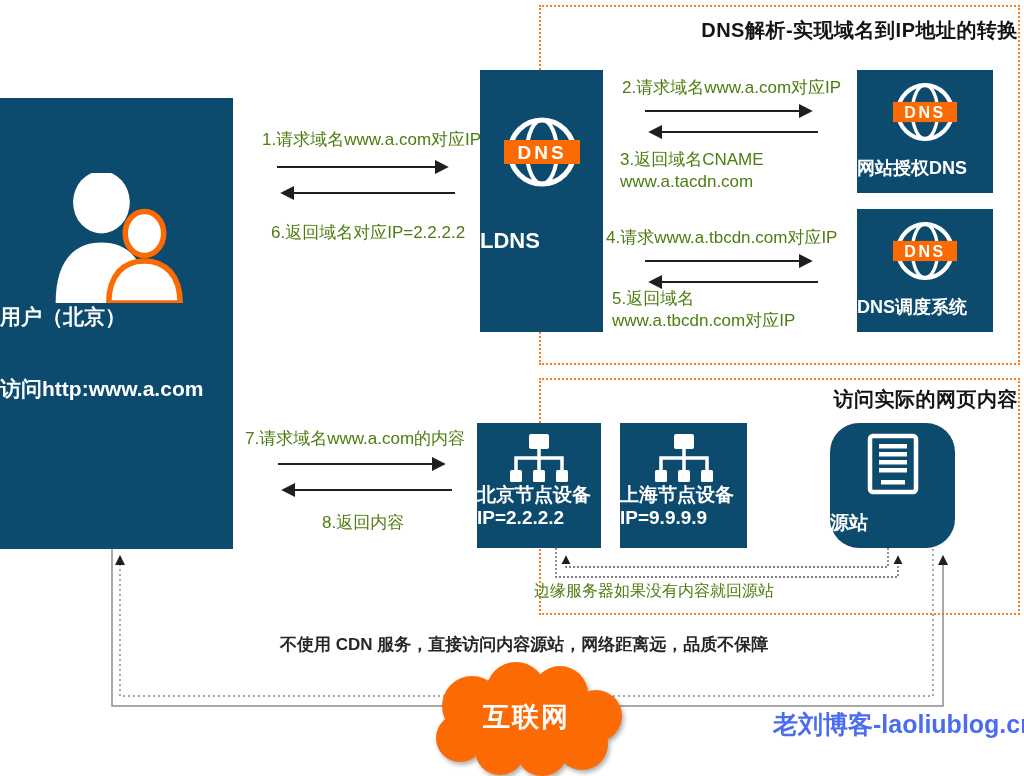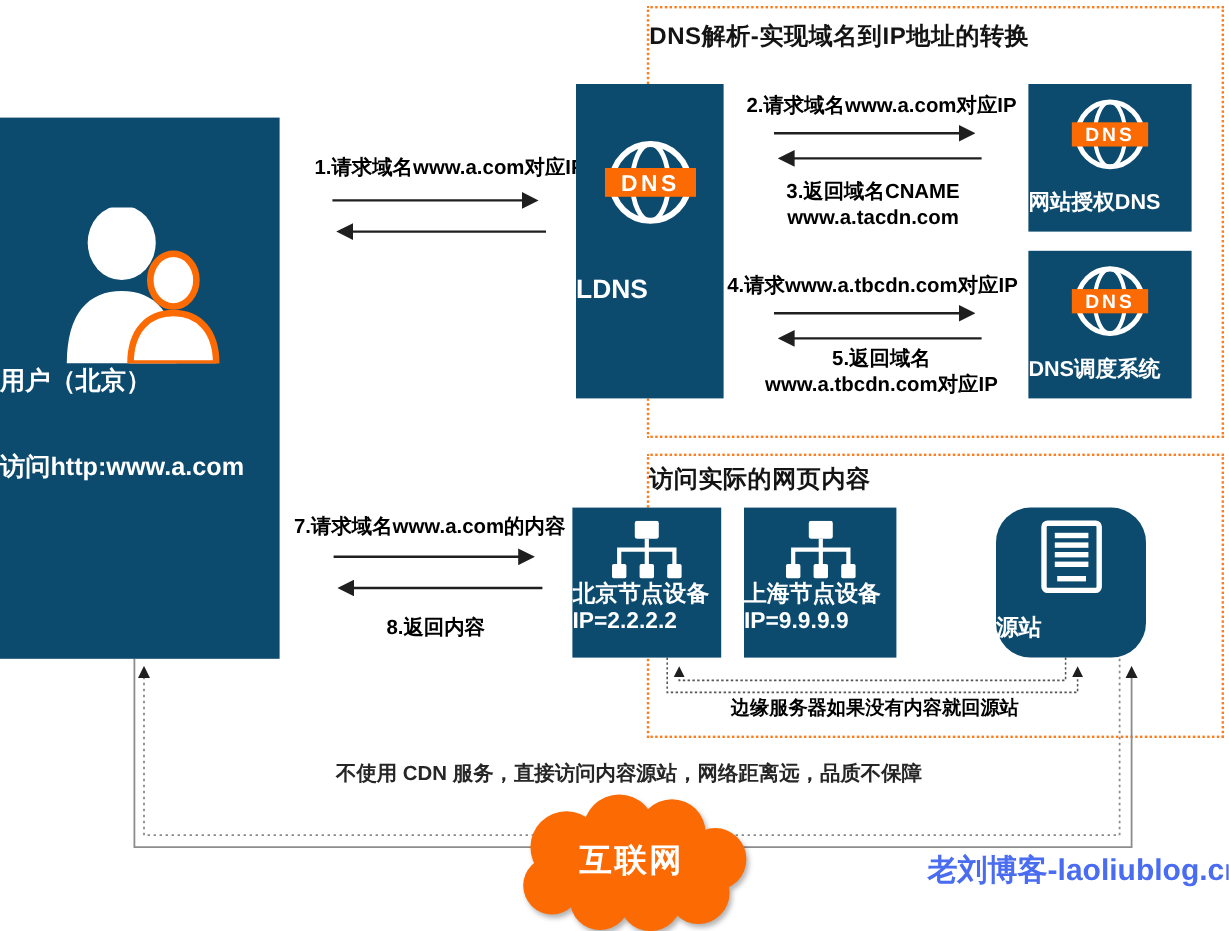--- a/index.html
+++ b/index.html
@@ -1,28 +1,28 @@
 <!DOCTYPE html>
 <html><head>
 <meta charset="utf-8">
 <style>
   html,body{margin:0;padding:0;background:#fff;}
   .stage{position:relative;width:1024px;height:776px;background:#ffffff;overflow:hidden;
          font-family:"Liberation Sans","DejaVu Sans",sans-serif;}
   
   .dashed{position:absolute;border:2px dotted #ff7b1c;z-index:0;box-sizing:border-box;}
-  .sec-title{position:absolute;left:0;width:100%;text-align:left;color:#141414;
+  .sec-title{position:absolute;left:0;width:100%;text-align:right;color:#141414;
              font-size:20px;font-weight:700;letter-spacing:0.5px;}
   
   .obox{position:absolute;background:#0c4a6e;color:#fff;z-index:2;}
   .obox .cap{position:absolute;left:0;width:100%;font-weight:700;white-space:nowrap;overflow:hidden;}
   .icon{position:absolute;left:50%;transform:translateX(-50%);}
   
-  .lbl{position:absolute;color:#000000;font-size:17px;font-weight:700;white-space:nowrap;z-index:1;}
-  .lblc{text-align:center;line-height:22px;}
+  .lbl{position:absolute;color:#4d7c0f;font-size:17px;font-weight:400;white-space:nowrap;z-index:1;}
+  .lblc{text-align:left;line-height:22px;}
   
   .connectors{position:absolute;left:0;top:0;z-index:1;}
   
   .cloud-wrap{position:absolute;left:424px;top:660px;z-index:3;}
   .cloud-label{position:absolute;left:424px;top:699px;width:205px;text-align:center;color:#fff;
                font-size:27px;font-weight:700;z-index:4;letter-spacing:2px;}
   .watermark{position:absolute;left:773px;top:708px;color:#4a6cf0;font-size:25px;font-weight:700;
              z-index:3;white-space:nowrap;}
   .note{position:absolute;color:#262626;font-size:17px;font-weight:600;white-space:nowrap;z-index:1;}
 </style>
@@ -56,20 +56,21 @@
 
   <div class="dashed" style="left:539px;top:5px;width:481px;height:360px;">
     <div class="sec-title" style="top:10px;">DNS解析-实现域名到IP地址的转换</div>
   </div>
 
   <div class="dashed" style="left:539px;top:378px;width:481px;height:237px;">
     <div class="sec-title" style="top:6px;">访问实际的网页内容</div>
   </div>
 
   <div class="lbl" style="left:262px;top:128px;">1.请求域名www.a.com对应IP</div>
+  <div class="lbl" style="left:271px;top:221px;">6.返回域名对应IP=2.2.2.2</div>
   <div class="lbl" style="left:622px;top:76px;">2.请求域名www.a.com对应IP</div>
   <div class="lbl lblc" style="left:620px;top:149px;width:215px;">
     <div>3.返回域名CNAME</div>
     <div>www.a.tacdn.com</div>
   </div>
   <div class="lbl" style="left:606px;top:226px;">4.请求www.a.tbcdn.com对应IP</div>
   <div class="lbl lblc" style="left:612px;top:288px;width:245px;">
     <div>5.返回域名</div>
     <div>www.a.tbcdn.com对应IP</div>
   </div>

